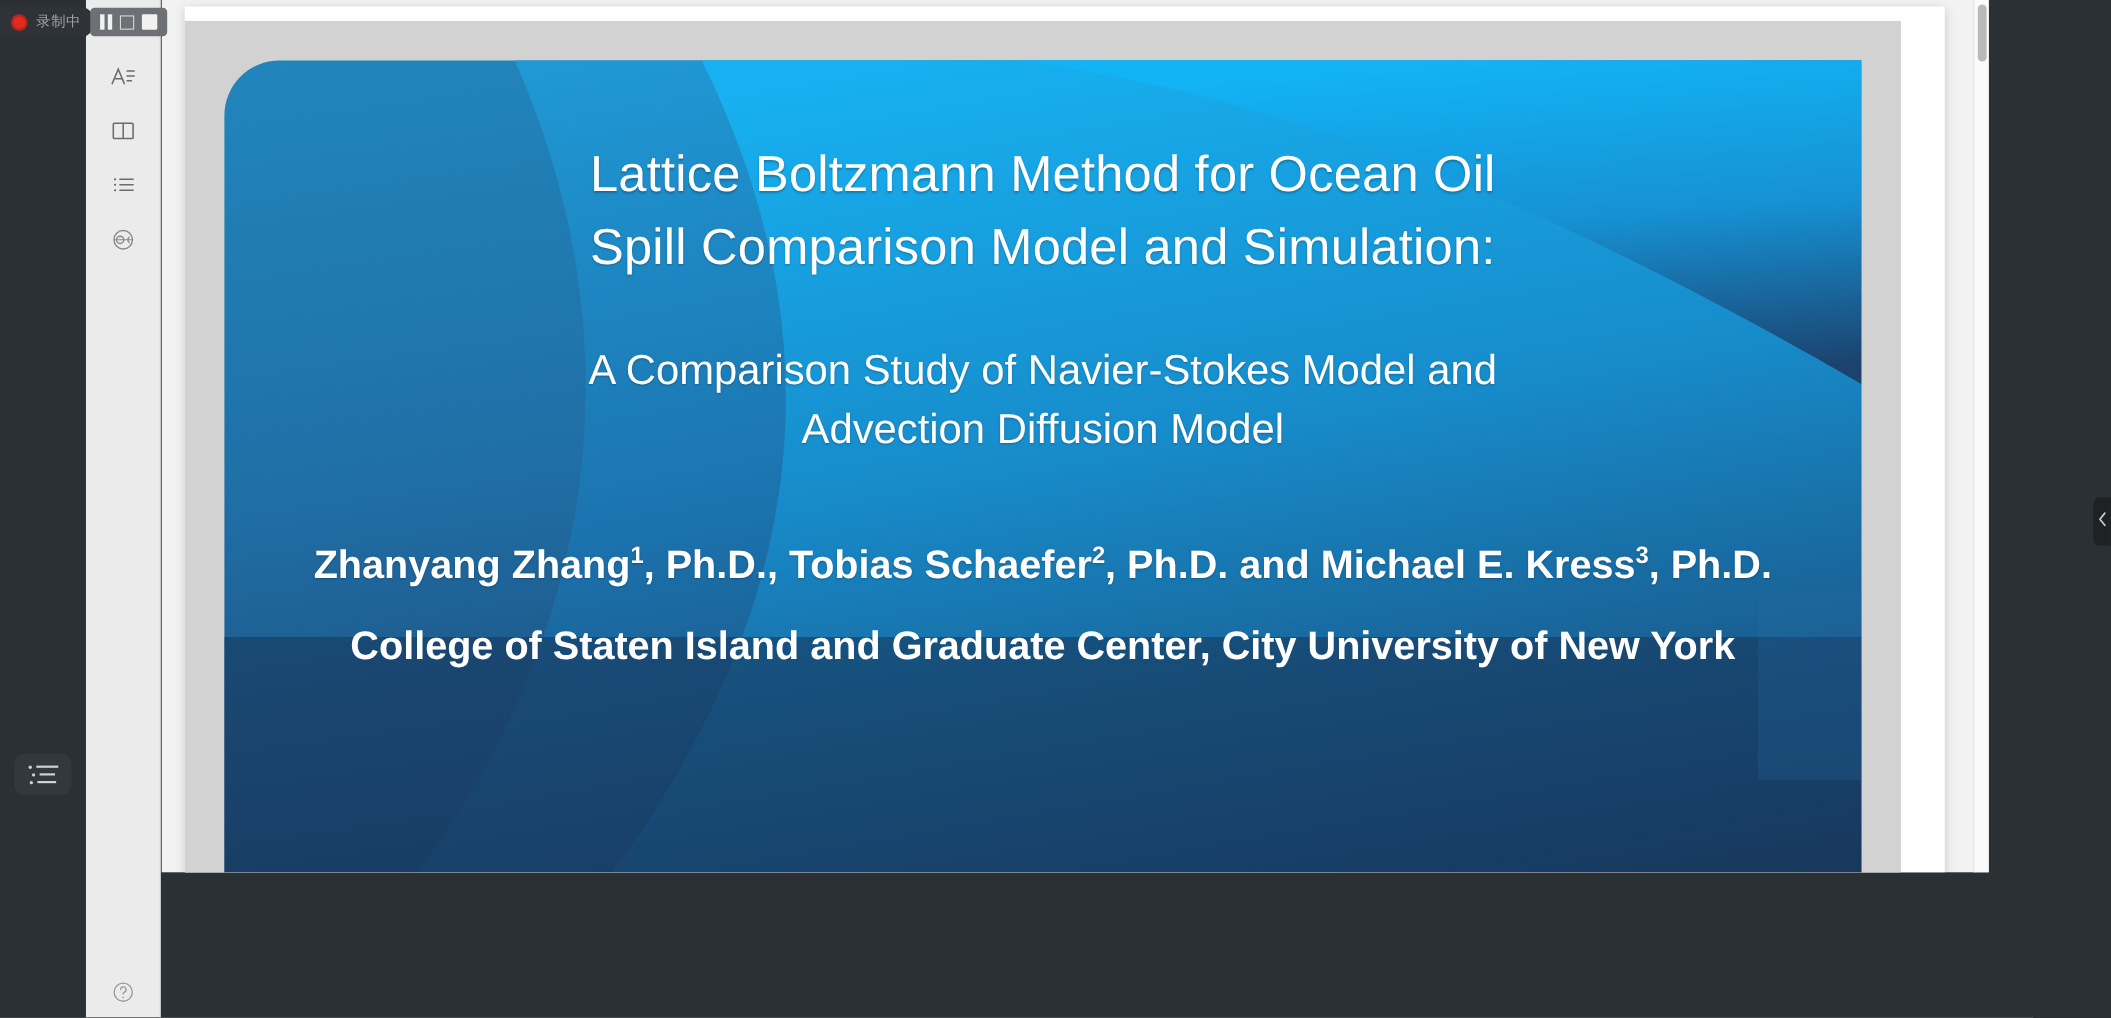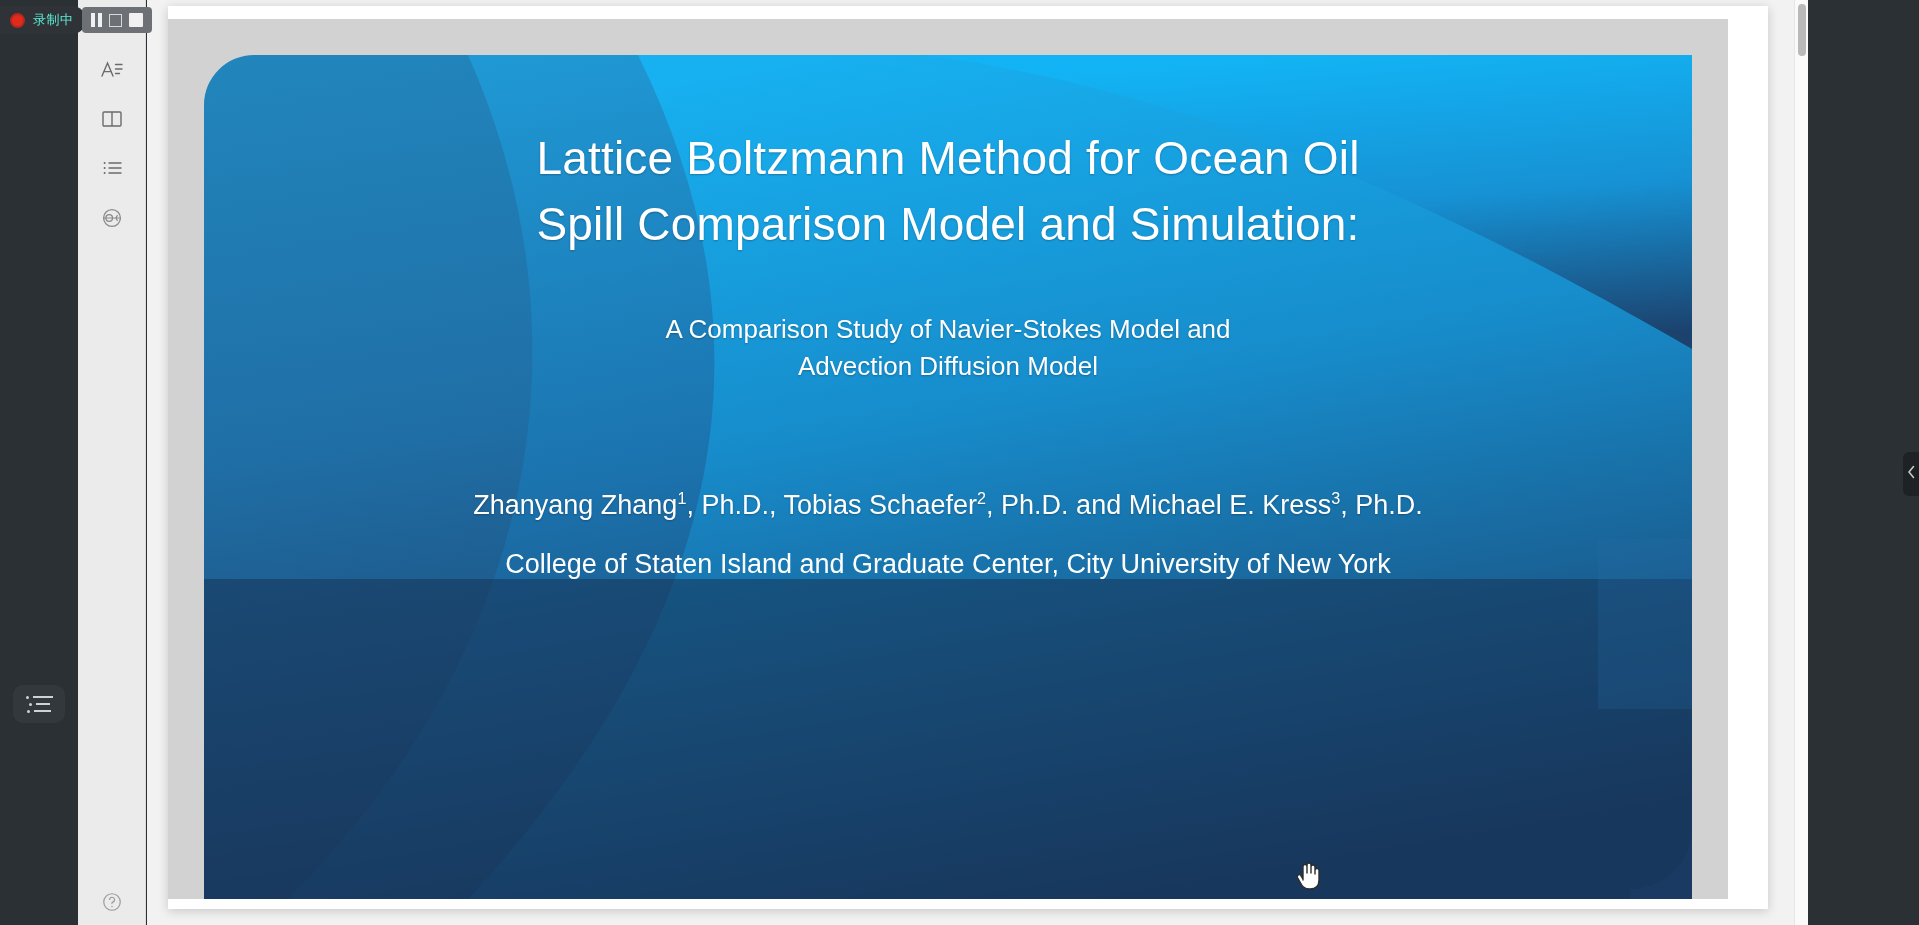--- a/index.html
+++ b/index.html
@@ -30,21 +30,21 @@
     padding: 0 12px 0 10px;
     gap: 8px;
   }
   .rec-dot {
     width: 15px; height: 15px; border-radius: 50%;
     background: #e02b1d;
     border: 2px solid #b9271c;
     flex: none;
   }
   .rec-label {
-    color: #5eead4; font-size: 13px; letter-spacing: .5px;
+    color: #a3a3a3; font-size: 13px; letter-spacing: .5px;
     white-space: nowrap;
   }
   .rec-ctrls {
     display: flex; align-items: center; gap: 7px;
     height: 26px; padding: 0 9px;
     background: #6d7175;
     border-radius: 4px;
     margin-left: -4px;
   }
   .ic-pause { display: flex; gap: 3px; }
@@ -95,21 +95,21 @@
   .tool {
     position: absolute; left: 0; width: 68px; height: 44px;
     display: flex; align-items: center; justify-content: center;
     cursor: pointer;
   }
   .tool svg { display: block; }
 
   
   .viewport {
     position: absolute; left: 147px; top: 0;
-    width: 1661px; height: 925px;
+    width: 1661px; height: 793px;
     background: #f2f2f2;
     overflow: hidden;
   }
   .page-shadow {
     position: absolute;
     left: 21px; top: 6px;
     width: 1600px; height: 903px;
     background: #ffffff;
     box-shadow: 0 2px 10px rgba(0,0,0,.18);
   }
@@ -134,25 +134,25 @@
     text-align: center;
     text-shadow: 0 1px 2px rgba(0,0,0,.25);
   }
   .title {
     position: absolute; left: 8%; top: 12.2%; width: 84%;
     font-size: 46px; line-height: 1.42; font-weight: 400;
     letter-spacing: .2px;
   }
   .subtitle {
     position: absolute; left: 8%; top: 33.2%; width: 84%;
-    font-size: 26px; line-height: 1.42; font-weight: 400;
+    font-size: 38px; line-height: 1.42; font-weight: 400;
   }
   .authors {
     position: absolute; left: 5%; top: 52.8%; width: 90%;
-    font-size: 27px; line-height: 1.62; font-weight: 400;
+    font-size: 36px; line-height: 1.62; font-weight: 700;
   }
   .authors sup { font-size: 60%; vertical-align: super; }
   .crisp { text-shadow: none; margin-top: 16px; }
 
   
   .cursor {
     position: absolute; left: 1148px; top: 860px;
     width: 26px; height: 30px;
     z-index: 70; pointer-events: none;
   }

